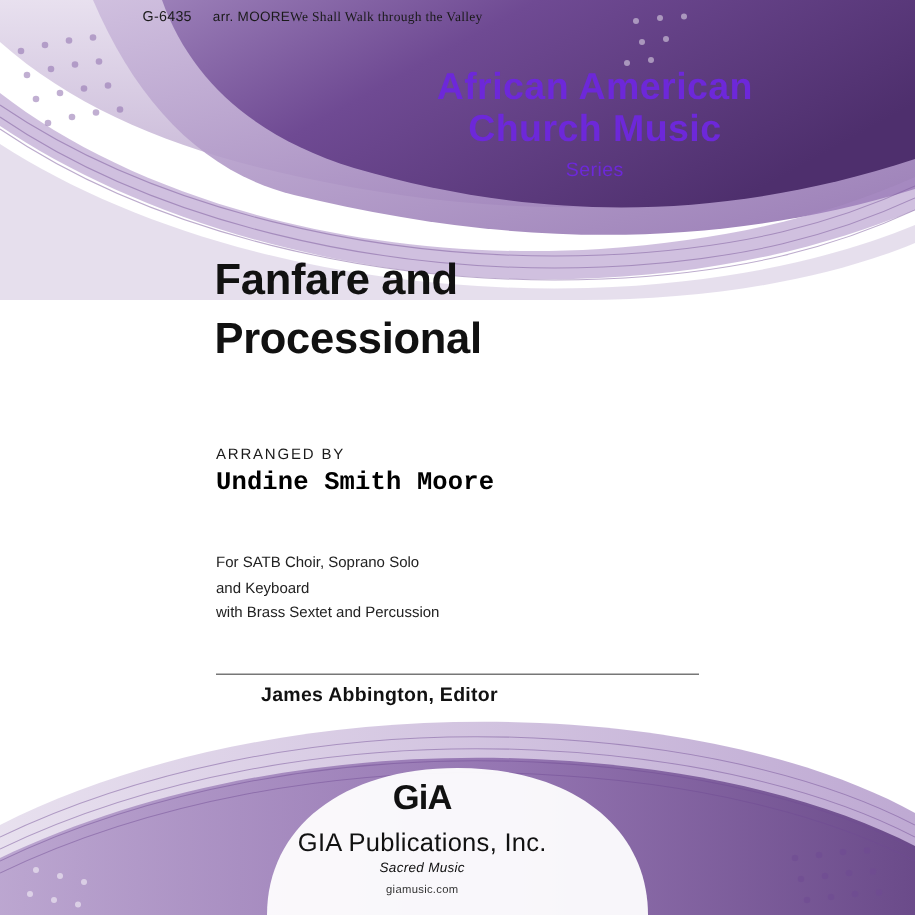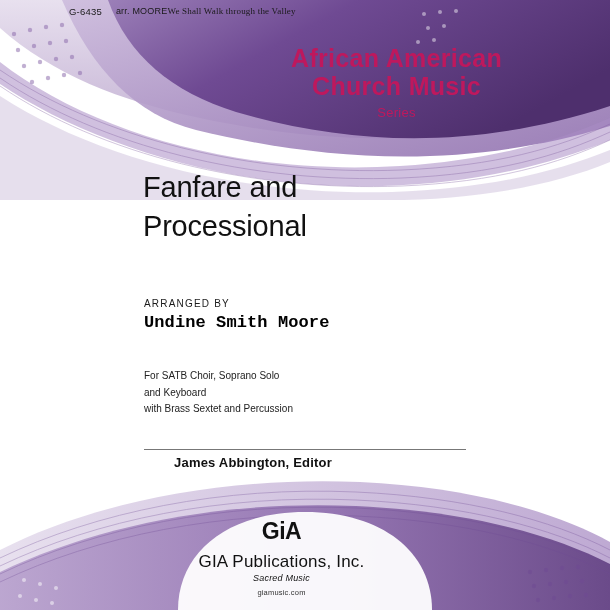--- a/index.html
+++ b/index.html
@@ -24,21 +24,21 @@
     width: 610px;
     height: 22px;
     display: flex;
     align-items: center;
     font-size: 9.5px;
     color: #1a1a1a;
     letter-spacing: 0.2px;
     z-index: 30;
   }
   .header-bar .cat {
-    margin-left: 69px;
+    margin-left: 95px;
   }
   .header-bar .arr {
     margin-left: 14px;
     font-size: 9px;
   }
   .header-bar .ttl {
     font-size: 9px;
     font-family: Liberation Serif, serif;
   }
   
@@ -56,21 +56,21 @@
     height: 150px;
     z-index: 10;
   }
   
   .series-block {
     position: absolute;
     top: 44px;
     right: 108px;
     text-align: center;
     z-index: 20;
-    color: #be185d;
+    color: #6d28d9;
     line-height: 1.12;
   }
   .series-block .line1,
   .series-block .line2 {
     font-size: 25px;
     font-weight: bold;
     letter-spacing: 0.3px;
     white-space: nowrap;
   }
   .series-block .line3 {
@@ -78,21 +78,21 @@
     margin-top: 6px;
     letter-spacing: 0.3px;
   }
   
   .main-title {
     position: absolute;
     left: 143px;
     top: 168px;
     z-index: 20;
     font-size: 29px;
-    font-weight: normal;
+    font-weight: bold;
     color: #111111;
     line-height: 1.35;
     letter-spacing: -0.2px;
   }
   
   .arranged-by {
     position: absolute;
     left: 144px;
     top: 298px;
     z-index: 20;

